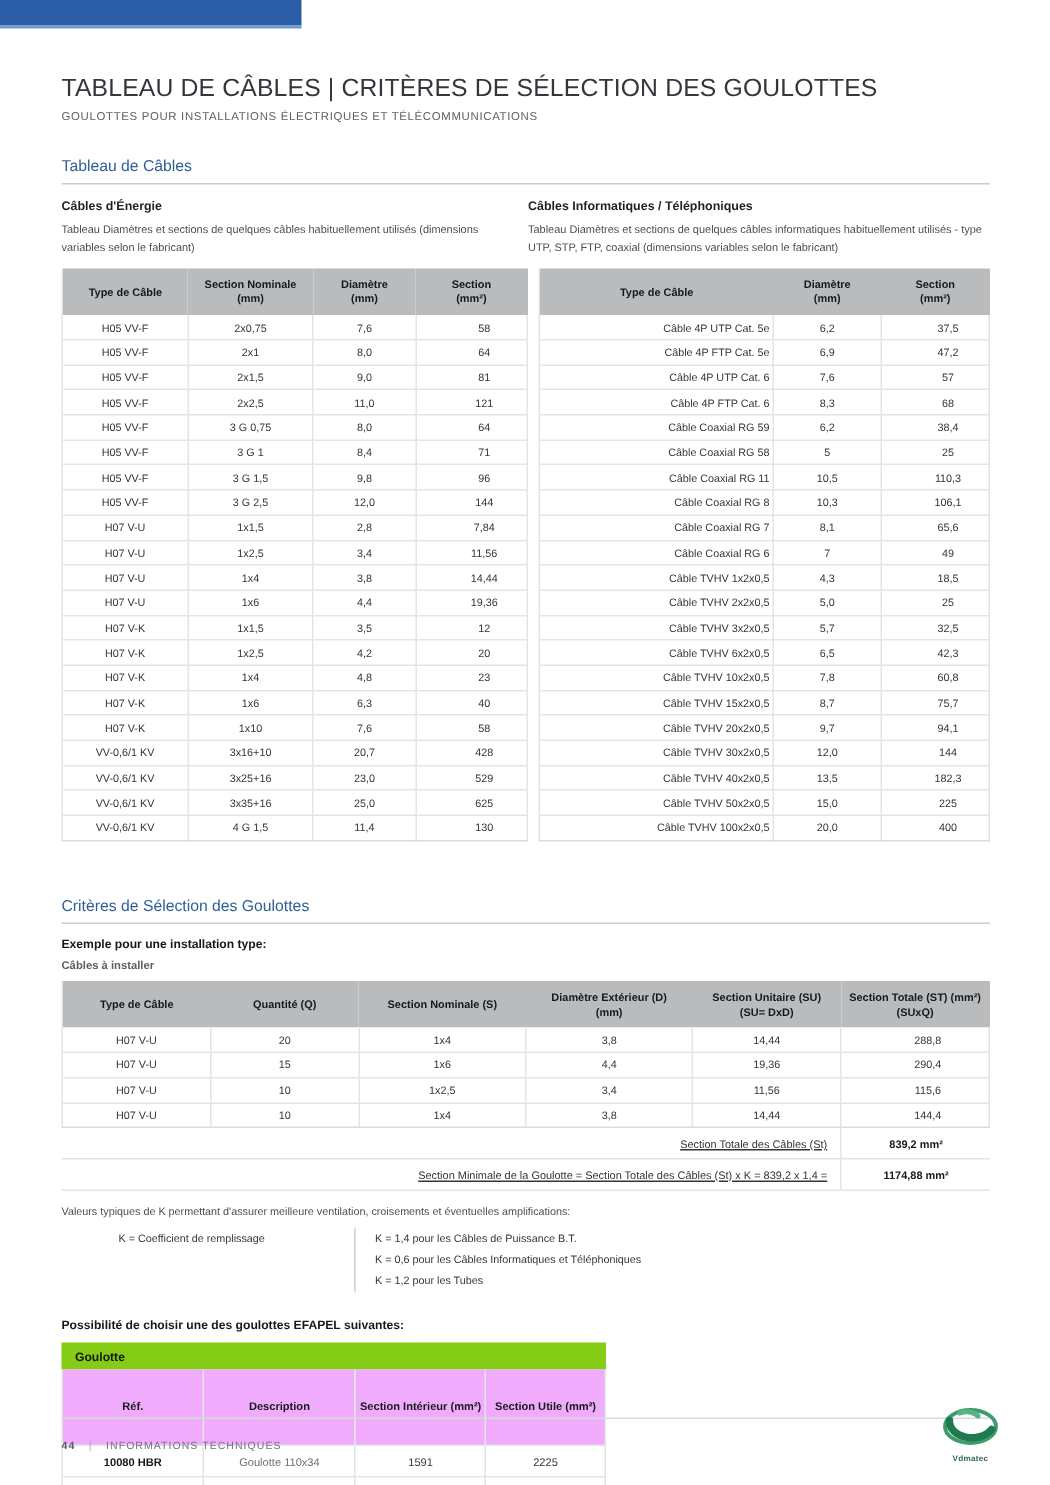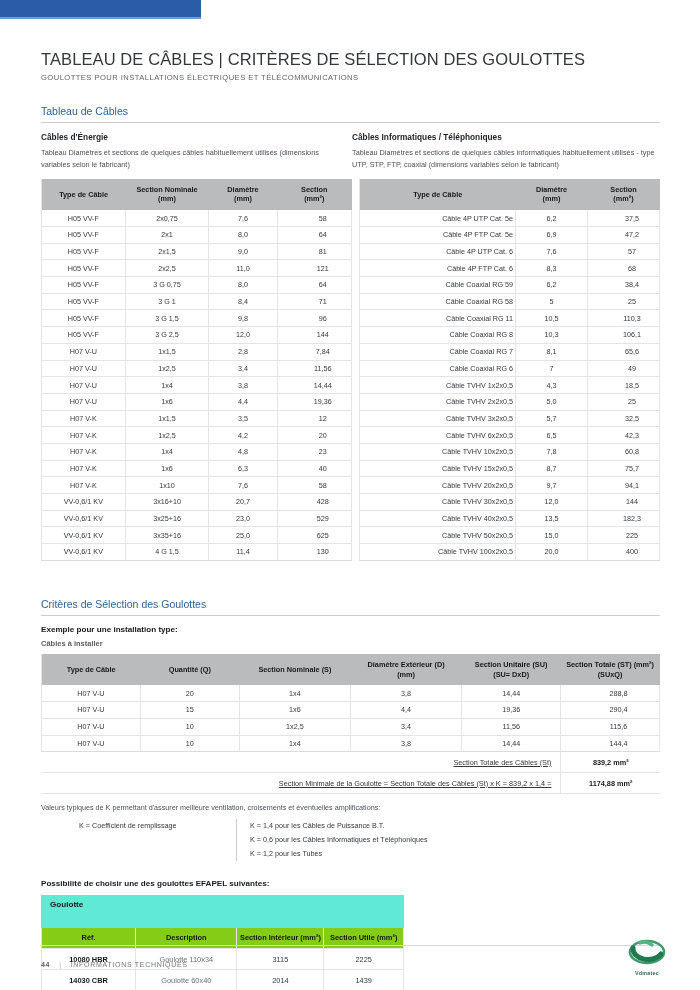--- a/index.html
+++ b/index.html
@@ -137,28 +137,28 @@
   
   #k-block { margin-top: 9px; }
   .k-intro { font-size: 7.2px; color: #4b5057; margin: 0 0 7px 0; }
   .k-rows { display: flex; font-size: 7.2px; color: #33383d; }
   .k-left { width: 195px; padding-left: 38px; line-height: 1.95; }
   .k-right { border-left: 1px solid #c9ccd0; padding-left: 13px; line-height: 1.95; }
 
   
   #goulotte-wrap { margin-top: 18px; width: 363px; }
   .goulotte-caption {
-    background: #5eead4; color: #16191c;
+    background: #84cc16; color: #16191c;
     font-size: 8.1px; font-weight: bold;
-    padding: 5px 0 19px 9px;
+    padding: 5px 0 4px 9px;
   }
   #tbl-goulotte th {
-    background: #84cc16; border-bottom: 1px solid #e2e4e6;
+    background: #f0abfc; border-bottom: 1px solid #e2e4e6;
     border-right: 1px solid #e2e4e6;
-    font-size: 7.4px; padding: 5px 2px; color: #16191c;
+    font-size: 7.4px; padding: 20px 2px; color: #16191c;
   }
   #tbl-goulotte td { font-size: 7.4px; padding: 5.5px 2px; }
   #tbl-goulotte td.ref { font-weight: bold; color: #16191c; }
   #tbl-goulotte td.desc { color: #6a7076; }
   .possib {
     font-size: 8.1px; font-weight: bold; color: #16191c;
     margin: 0 0 7px 0;
   }
 
   
@@ -631,21 +631,21 @@
               </th>
               <th>
                 <div>Section Utile (mm²)</div>
               </th>
             </tr>
           </thead>
         <tbody id="tb-goul">
             <tr>
               <td class="ref">10080 HBR</td>
               <td class="desc">Goulotte 110x34</td>
-              <td>3115</td>
+              <td>1591</td>
               <td>2225</td>
             </tr>
             <tr>
               <td class="ref">14030 CBR</td>
               <td class="desc">Goulotte 60x40</td>
               <td>2014</td>
               <td>1439</td>
             </tr>
           </tbody>
       </table>

